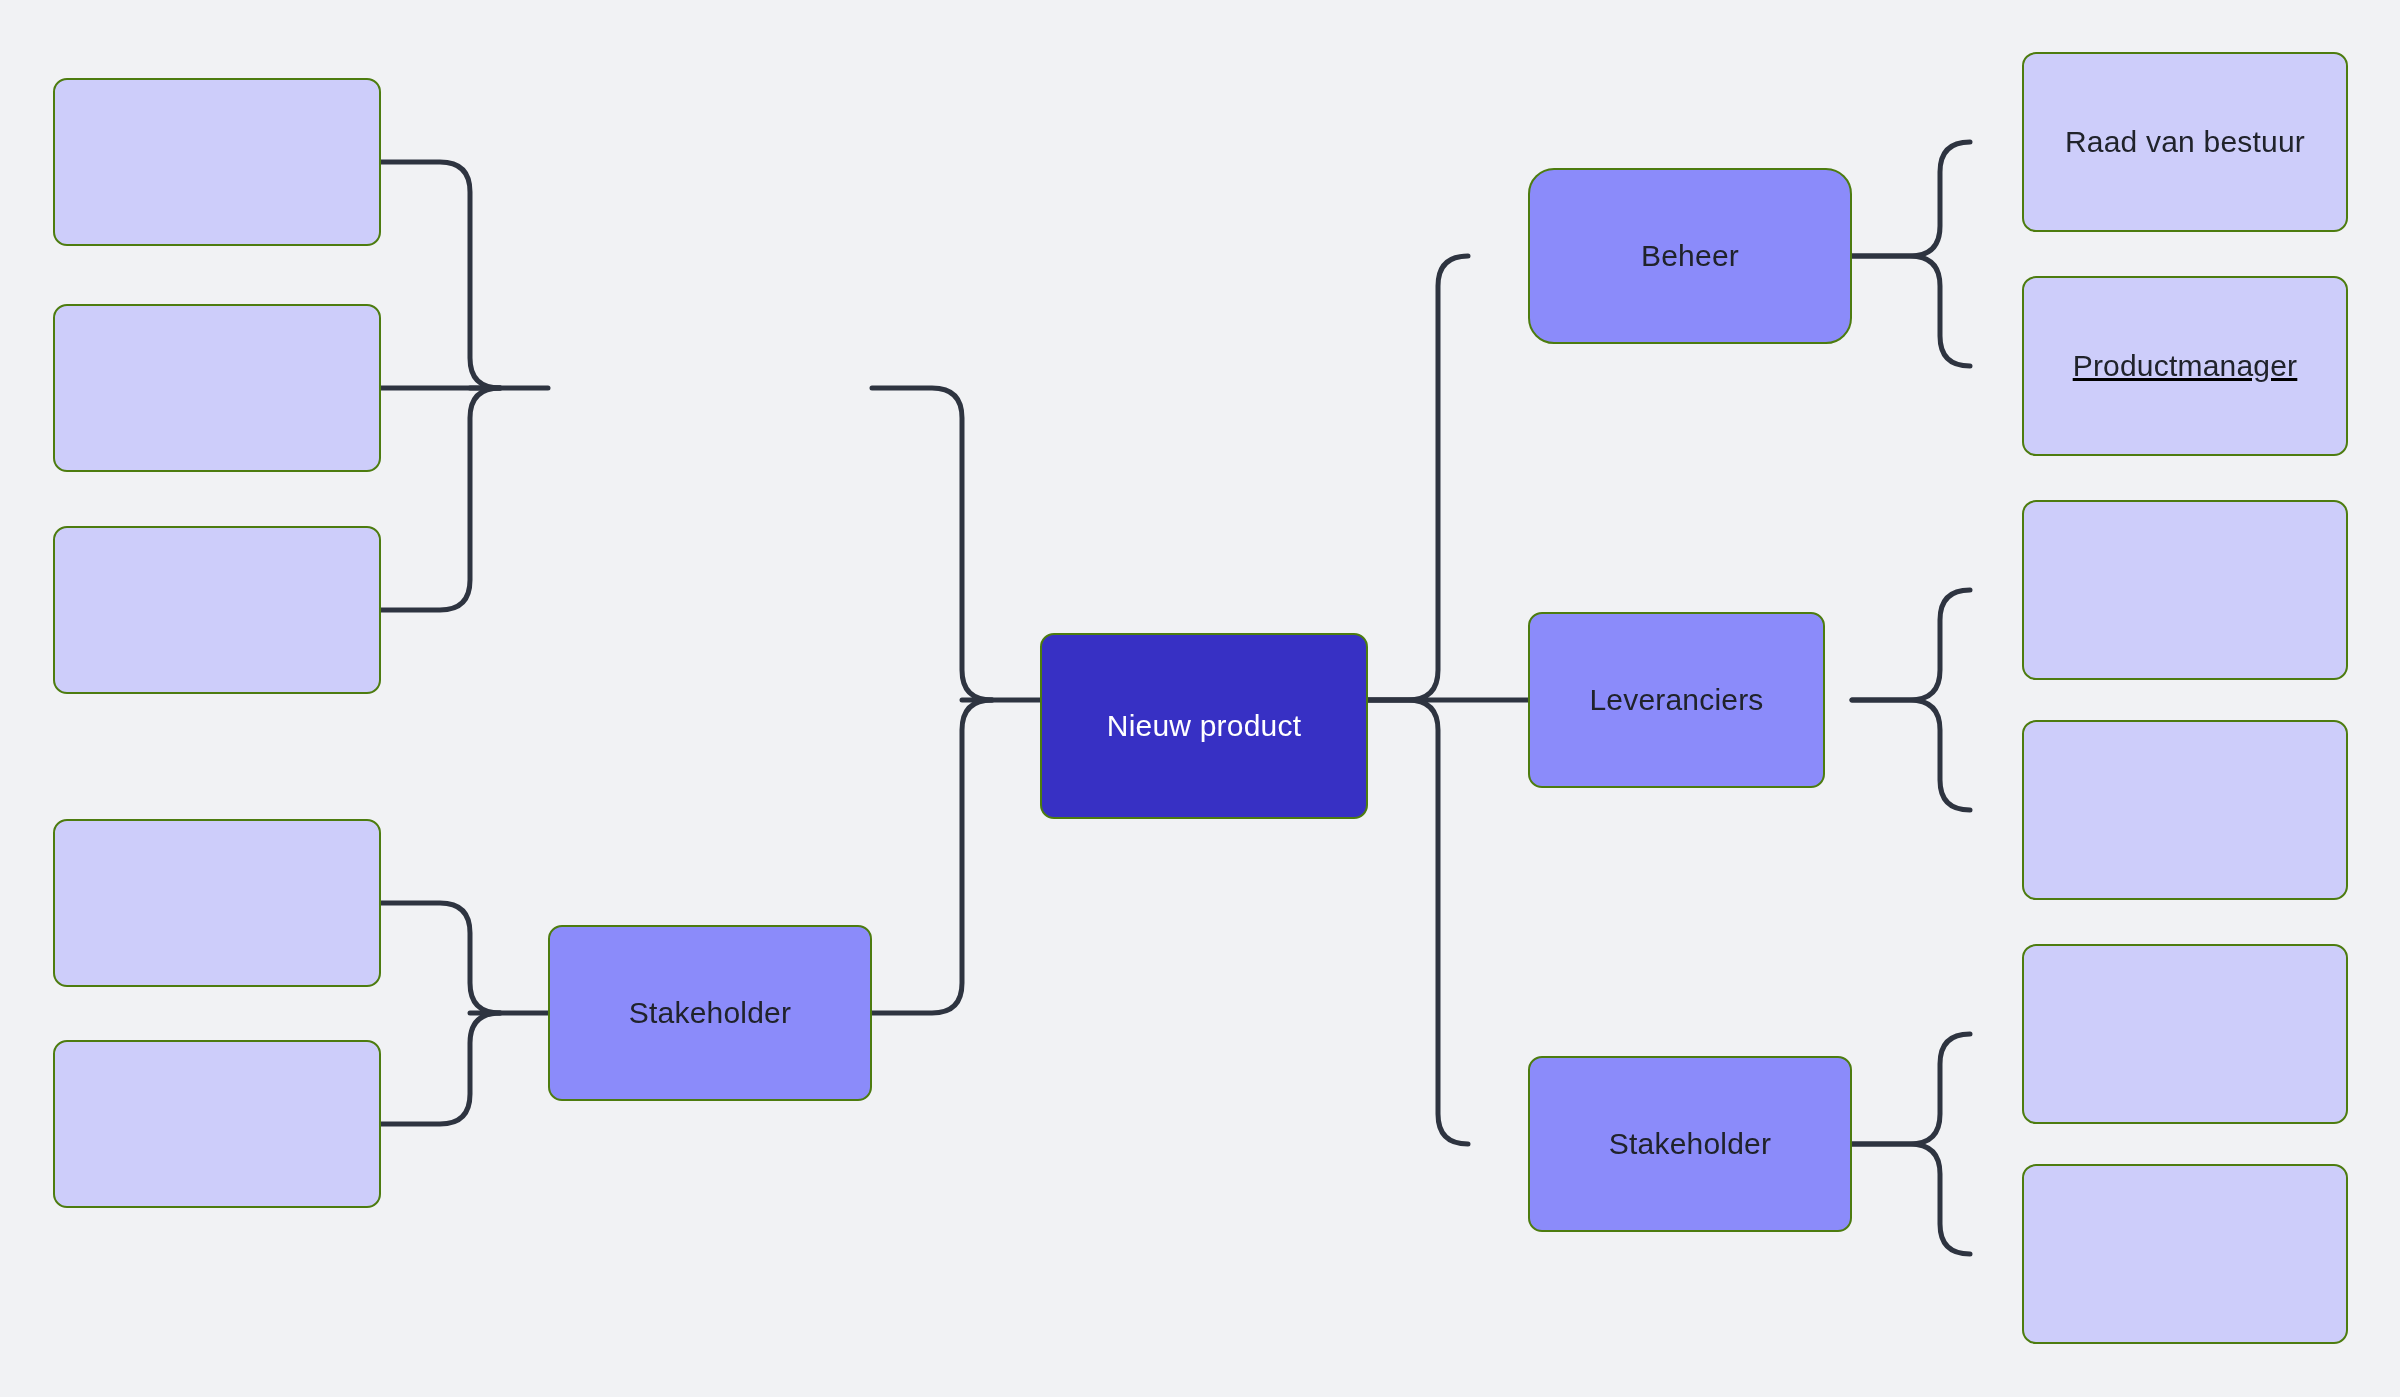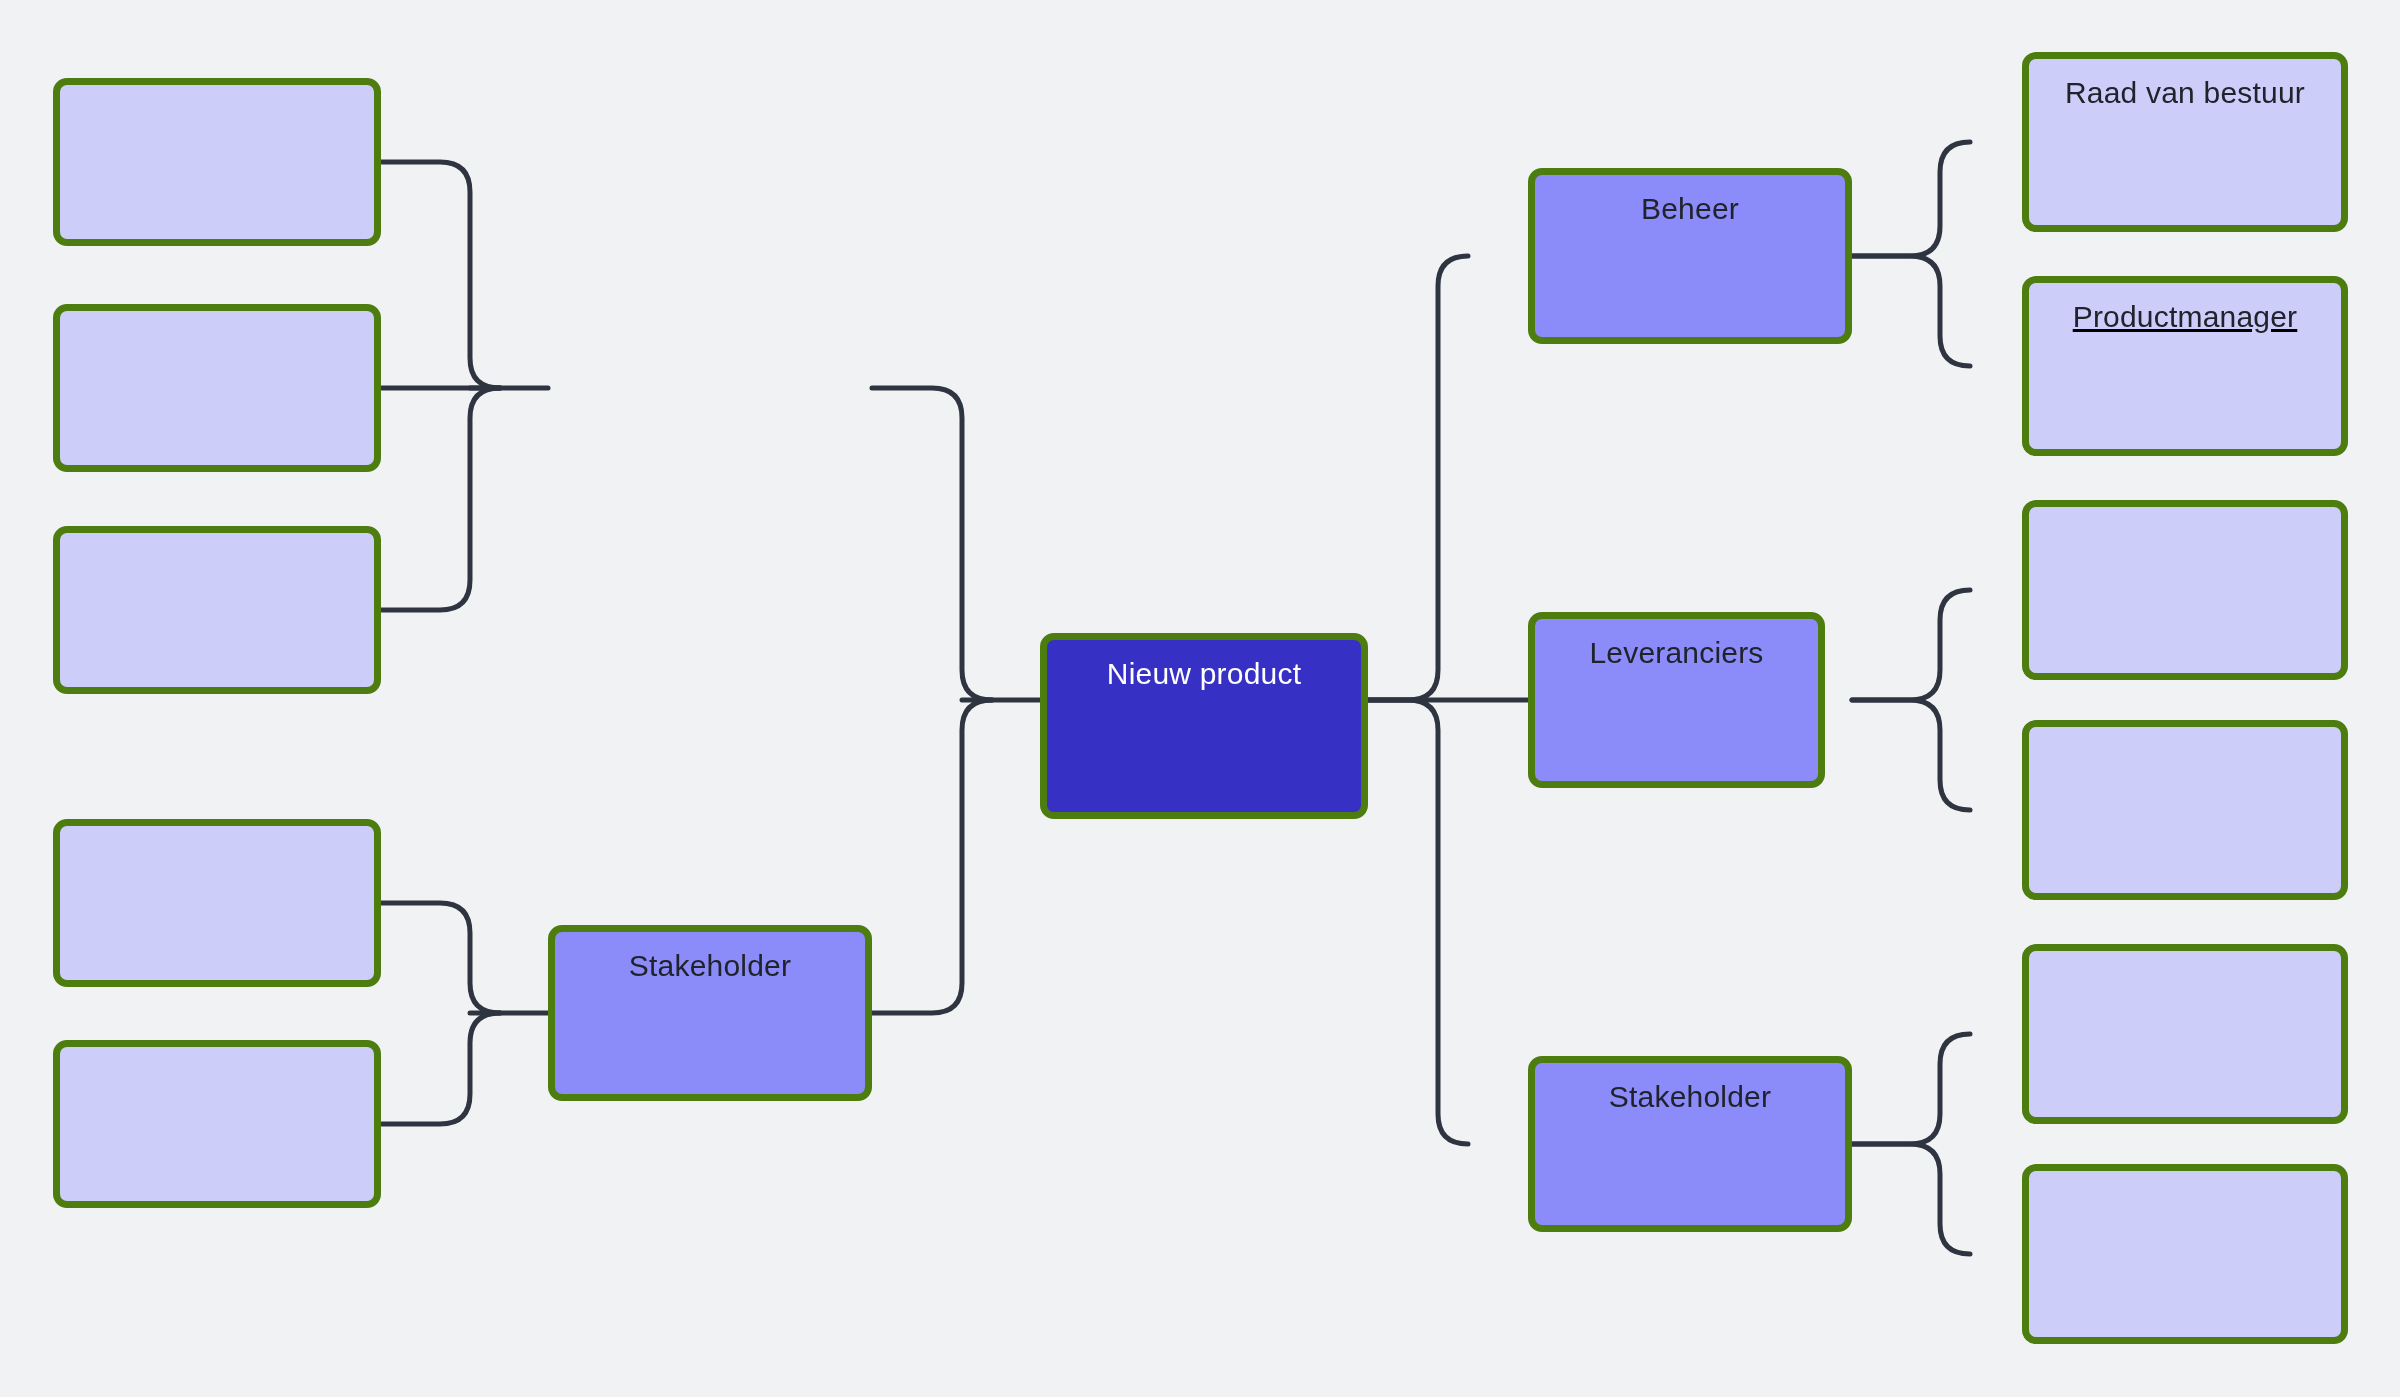--- a/index.html
+++ b/index.html
@@ -21,26 +21,27 @@
     position: absolute;
     left: 0;
     top: 0;
     width: 2400px;
     height: 1397px;
     pointer-events: none;
   }
   .node {
     position: absolute;
     box-sizing: border-box;
-    border: 7px solid #4d7c0f;
+    border: 2px solid #4d7c0f;
     border-radius: 14px;
     display: flex;
+    align-items: center;
     justify-content: center;
     text-align: center;
-    padding: 16px 14px;
+    padding: 4px 14px;
   }
   .node-label {
     font-size: 30px;
     line-height: 1.2;
     letter-spacing: 0.2px;
     white-space: nowrap;
   }
   .n-root {
     background: #3730c4;
   }
@@ -118,21 +119,21 @@
 
 
   <div class="node n-branch" style="left:548px; top:925px; width:324px; height:176px;">
     <span class="node-label">Stakeholder</span>
   </div>
 
   <div class="node n-root" style="left:1040px; top:633px; width:328px; height:186px;">
     <span class="node-label">Nieuw product</span>
   </div>
 
-  <div class="node n-branch" style="left:1528px; top:168px; width:324px; height:176px;">
+  <div class="node n-branch" style="left:1528px; top:168px; width:324px; height:176px;border-radius:26px;">
     <span class="node-label">Beheer</span>
   </div>
 
   <div class="node n-branch" style="left:1528px; top:612px; width:297px; height:176px;">
     <span class="node-label">Leveranciers</span>
   </div>
 
   <div class="node n-branch" style="left:1528px; top:1056px; width:324px; height:176px;">
     <span class="node-label">Stakeholder</span>
   </div>

